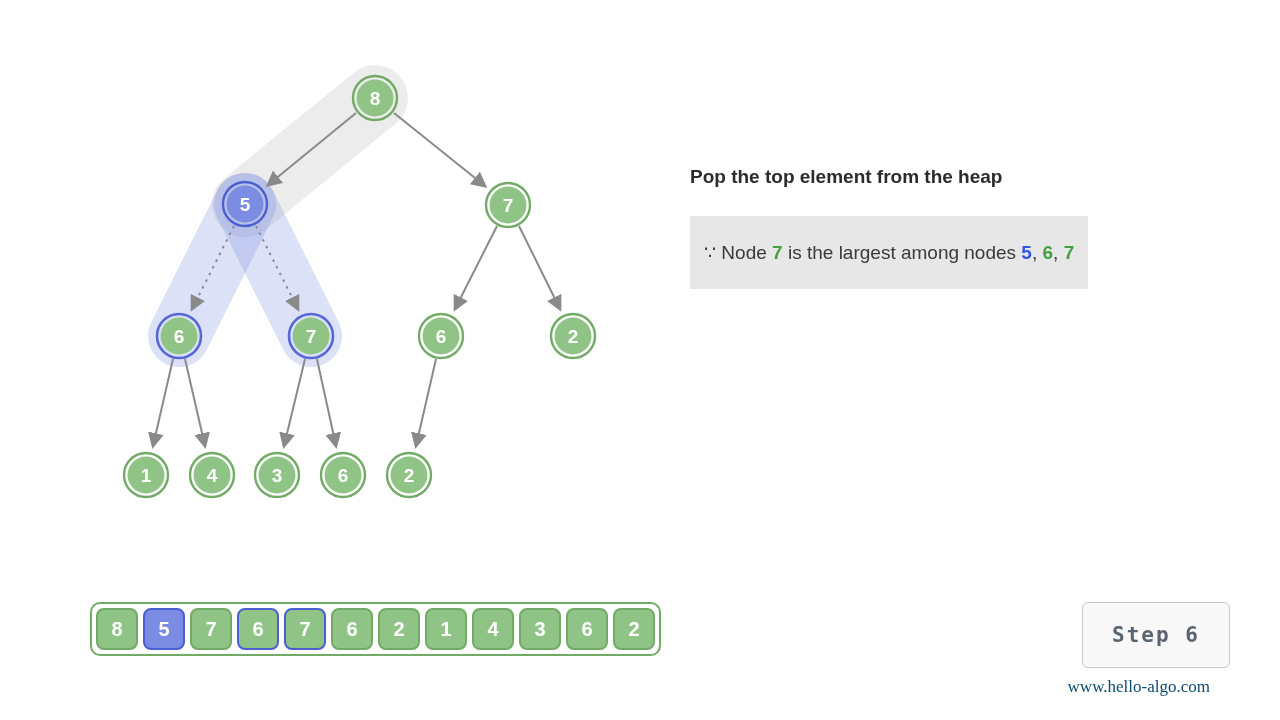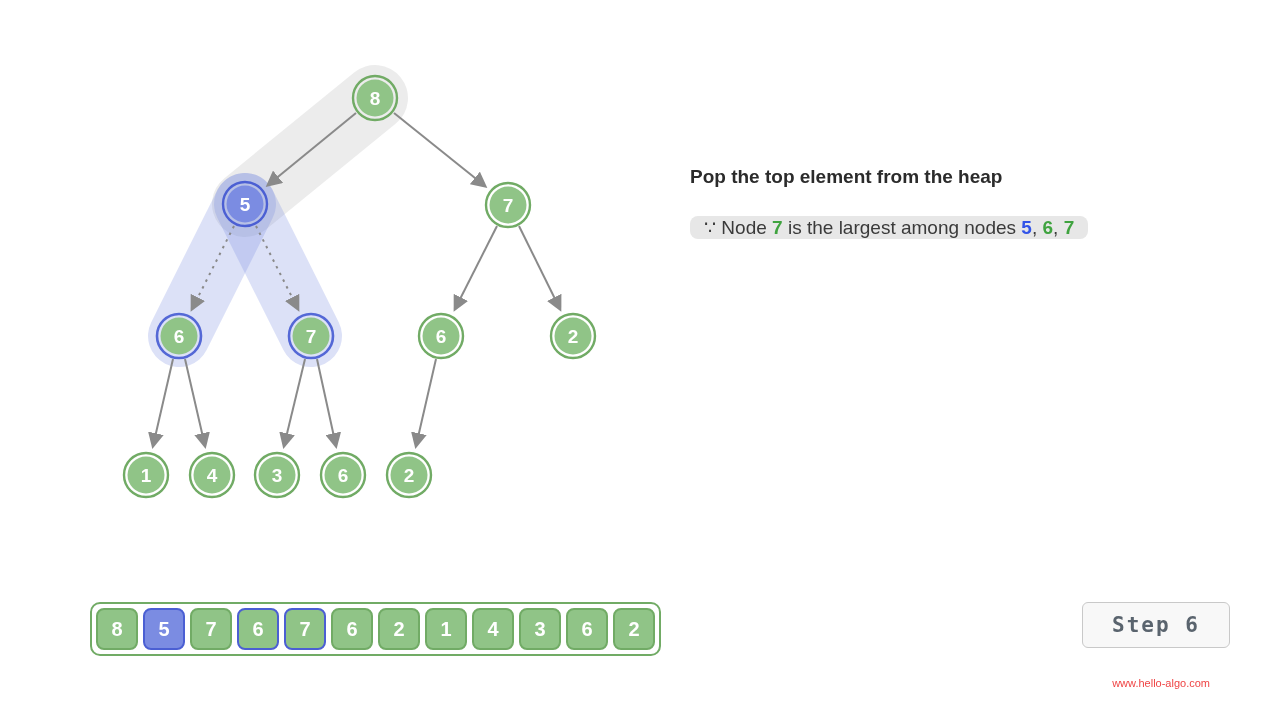--- a/index.html
+++ b/index.html
@@ -21,45 +21,45 @@
   .node.blue .inner{fill:#7b8ce2;}
   .node.ring .outer{stroke:#5468d6;stroke-width:2.6;}
   .node.ring .inner{fill:#90c487;}
   .node text{fill:#ffffff;font-weight:bold;font-size:19px;
              font-family:"Liberation Sans",sans-serif;text-anchor:middle;}
 
   
   .panel{position:absolute;left:690px;top:166px;width:540px;color:#3a3a3a;}
   .panel-title{font-size:19px;font-weight:bold;color:#2b2b2b;margin:0 0 28px 0;}
   .panel-step{font-size:19px;line-height:24px;margin:0 0 28px 0;}
-  .note-box{display:inline-block;background:#e7e7e7;border-radius:8px;
-            padding:0 14px;font-size:19px;white-space:pre-wrap;color:#3a3a3a;}
+  .note-box{display:inline-block;background:#e7e7e7;border-radius:0;
+            padding:25px 14px;font-size:19px;white-space:pre-wrap;color:#3a3a3a;}
   .accent-green{color:#3fa33f;font-weight:bold;}
   .accent-blue{color:#3355e8;font-weight:bold;}
 
   
   .array-box{position:absolute;left:90px;top:602px;display:flex;gap:5px;
              padding:4px;border:2px solid #71ab65;border-radius:10px;background:#fff;}
   .cell{width:42px;height:42px;box-sizing:border-box;border-radius:8px;
         background:#90c487;border:2px solid #71ab65;display:flex;
         align-items:center;justify-content:center;
         color:#fff;font-weight:bold;font-size:20px;}
   .cell.blue{background:#7b8ce2;border-color:#4b5fd3;}
   .cell.ring{border-color:#4b5fd3;}
 
   
-  .step-badge{position:absolute;left:1082px;top:602px;width:148px;height:46px;
+  .step-badge{position:absolute;left:1082px;top:602px;width:148px;height:66px;
               box-sizing:border-box;background:#f8f8f8;border:1px solid #c9c9c9;
               border-radius:6px;display:flex;align-items:center;justify-content:center;
               font-family:"DejaVu Sans Mono",monospace;font-size:21px;font-weight:bold;
               color:#5a646e;letter-spacing:2px;}
 
   
   .watermark{position:absolute;right:70px;top:677px;
-             font-family:Liberation Sans, sans-serif;font-size:11px;color:#ef4444;}
+             font-family:Liberation Serif, serif;font-size:17px;color:#0c4a6e;}
 </style>
 </head>
 <body>
 
 <div id="stage">
 
   <svg id="tree-svg" width="660" height="540" viewBox="0 0 660 540">
     <defs>
       <marker id="arrow" viewBox="0 0 8 8" refX="6.5" refY="4" markerWidth="8" markerHeight="8" orient="auto">
         <path d="M0,0 L8,4 L0,8 z" fill="#8a8a8a"></path>

